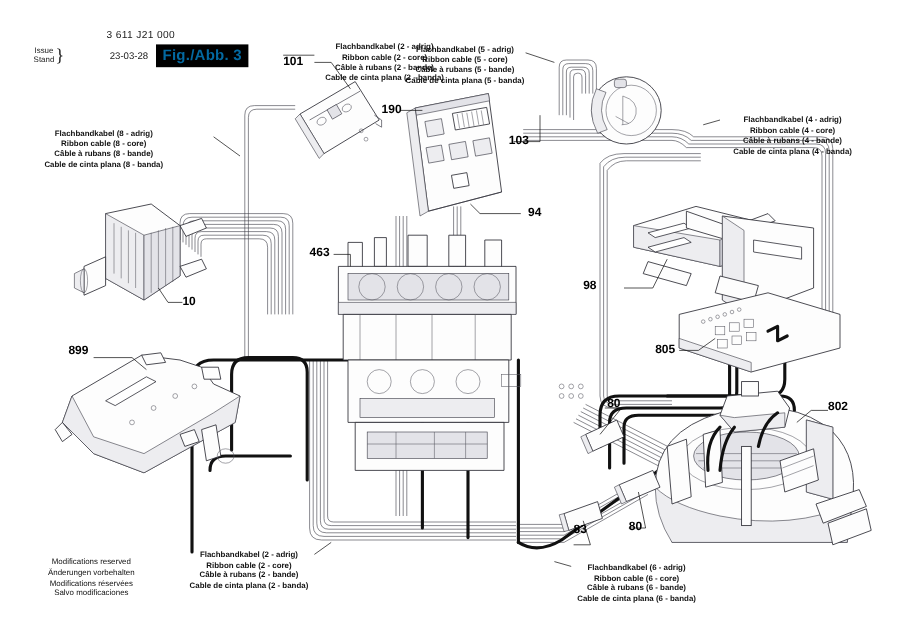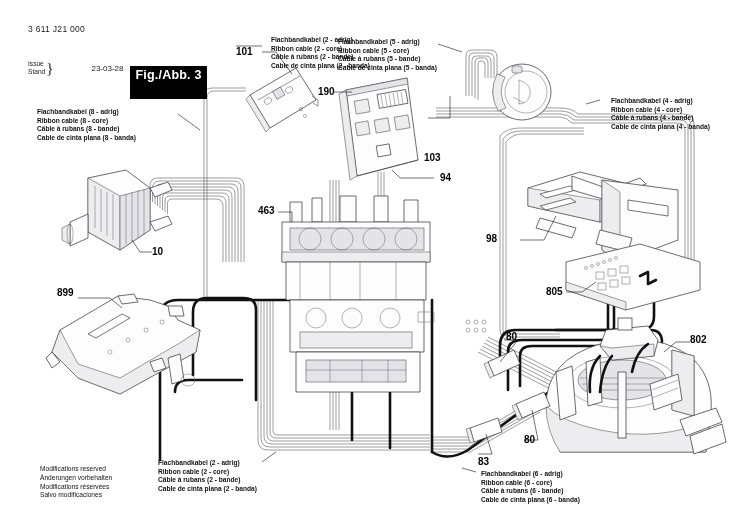--- a/index.html
+++ b/index.html
@@ -1,32 +1,32 @@
 <!DOCTYPE html>
 <html><head>
 <meta charset="utf-8">
 <style>
   html,body{margin:0;padding:0;background:#ffffff;}
   body{
     width:750px;height:530px;overflow:hidden;position:relative;
     font-family:"Liberation Sans", sans-serif;
     color:#000;
   }
-  #sheet{position:absolute;left:0;top:0;width:673px;height:530px;background:#fff;}
+  #sheet{position:absolute;left:0;top:0;width:673px;height:530px;background:#fff;text-align:center;}
 
   
   .hdr{position:absolute;left:28px;top:24px;}
   .hdr .partno{font-size:8.5px;letter-spacing:.3px;color:#1a1a1a;white-space:nowrap;}
   .hdr .row2{display:flex;align-items:center;margin-top:3px;}
   .issue-stand{font-size:6.6px;line-height:7.6px;color:#1a1a1a;}
   .brace{font-size:15px;line-height:14px;margin:0 2px 0 1px;color:#1a1a1a;font-family:"Liberation Serif",serif;}
   .date{font-size:8px;color:#1a1a1a;margin-right:7px;white-space:nowrap;margin-left:36px;}
   .figbox{
-    background:#000;color:#ffffff;font-weight:bold;font-size:12.5px;
-    padding:2px 5px 17px 5px;white-space:nowrap;letter-spacing:.2px;margin-top:29px;
+    background:#000;color:#0369a1;font-weight:bold;font-size:12.5px;
+    padding:2px 5px 3px 5px;white-space:nowrap;letter-spacing:.2px;
   }
 
   
   .legend{position:absolute;font-size:6.6px;line-height:8.6px;color:#111;white-space:nowrap;}
   .legend div{font-weight:bold;}
 
   
   .footer{position:absolute;left:40px;top:465px;font-size:6.6px;line-height:8.8px;color:#111;}
 
   
@@ -441,30 +441,30 @@
 
   <div class="legend" style="left:481px;top:470px;">
     <div>Flachbandkabel (6 - adrig)</div>
     <div>Ribbon cable (6 - core)</div>
     <div>Câble à rubans (6 - bande)</div>
     <div>Cable de cinta plana (6 - banda)</div>
   </div>
 
   <div class="callout" style="left:236px;top:46px;">101</div>
   <div class="callout" style="left:318px;top:86px;">190</div>
-  <div class="callout" style="left:424px;top:112px;margin-top:40px;">103</div>
+  <div class="callout" style="left:424px;top:112px;">103</div>
   <div class="callout" style="left:440px;top:172px;">94</div>
   <div class="callout" style="left:152px;top:246px;">10</div>
   <div class="callout" style="left:57px;top:287px;">899</div>
   <div class="callout" style="left:258px;top:205px;">463</div>
   <div class="callout" style="left:486px;top:233px;">98</div>
   <div class="callout" style="left:546px;top:286px;">805</div>
   <div class="callout" style="left:506px;top:331px;">80</div>
   <div class="callout" style="left:524px;top:434px;">80</div>
-  <div class="callout" style="left:478px;top:456px;">83</div>
+  <div class="callout" style="left:478px;top:436px;">83</div>
   <div class="callout" style="left:690px;top:334px;">802</div>
 
   <div class="footer">
     <div>Modifications reserved</div>
     <div>Änderungen vorbehalten</div>
     <div>Modifications réservées</div>
     <div>Salvo modificaciones</div>
   </div>
 
 </div>

